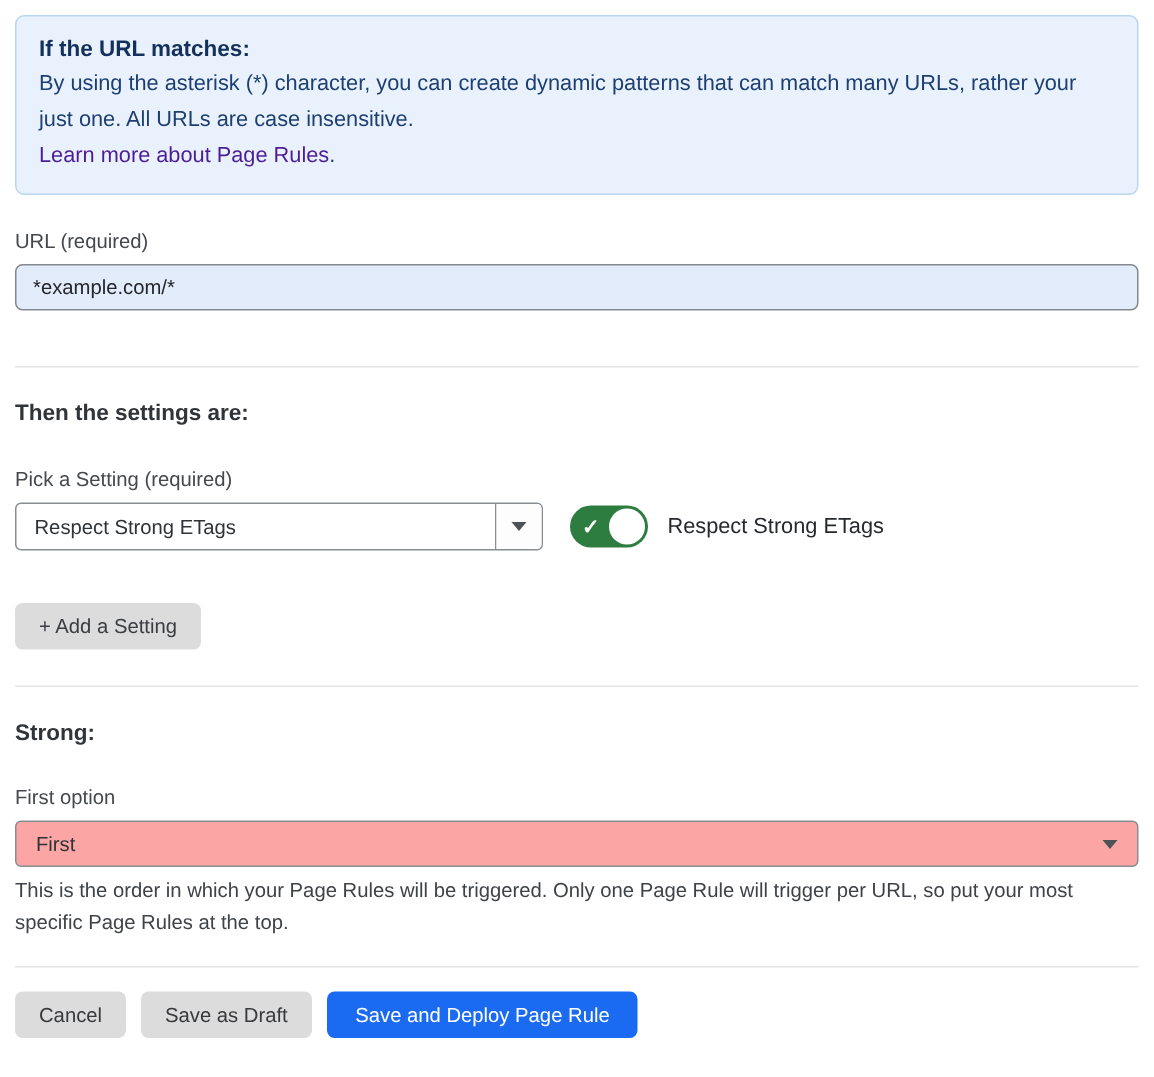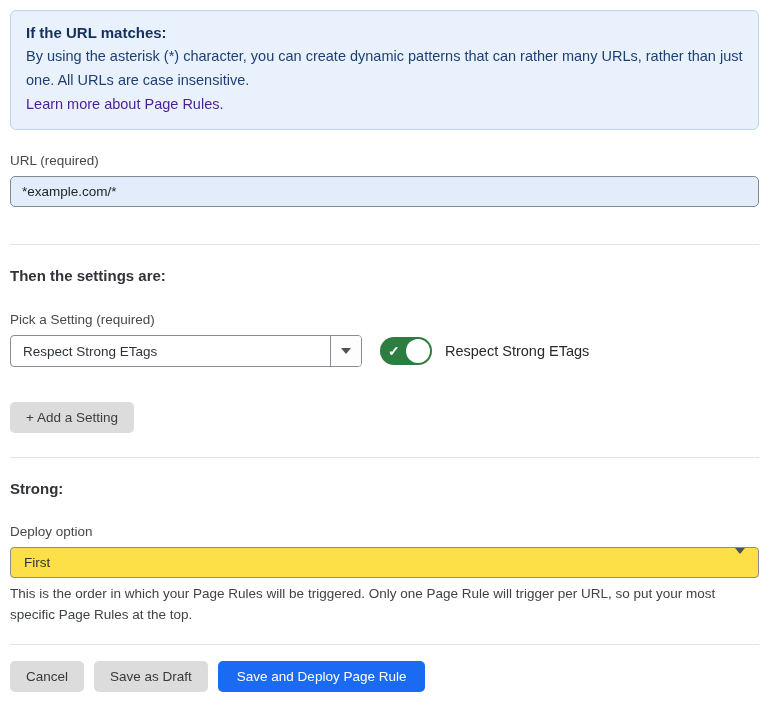--- a/index.html
+++ b/index.html
@@ -177,22 +177,23 @@
     display: inline-block;
   }
 
   
   .order-label { margin-top: 26px; }
   .order-select {
     width: 100%;
     height: 31px;
     border: 1px solid #878d93;
     border-radius: 4px;
-    background: #fde047;
-    display: flex;
+    background: #fca5a5;
+    display: flex;
+    align-items: center;
     justify-content: space-between;
     padding: 0 13px;
     cursor: pointer;
   }
   .order-select .select-value { padding: 0; }
   .help-text {
     font-size: 13.5px;
     line-height: 21px;
     color: #3f4347;
     margin: 5px 0 0 0;
@@ -220,21 +221,21 @@
   .btn-primary { background: #1a6bf2; color: #ffffff; padding: 0 19px; }
 </style>
 </head>
 <body>
 
 <div class="page">
 
 
   <div class="info-box">
     <div class="info-heading">If the URL matches:</div>
-    <p class="info-body">By using the asterisk (*) character, you can create dynamic patterns that can rather many URLs, rather than just one. All URLs are case insensitive.</p>
+    <p class="info-body">By using the asterisk (*) character, you can create dynamic patterns that can match many URLs, rather your just one. All URLs are case insensitive.</p>
     <div class="info-link-line"><a class="info-link">Learn more about Page Rules</a><span>.</span></div>
   </div>
 
   <label class="field-label">URL (required)</label>
   <input class="url-input" type="text" value="*example.com/*" style="">
 
   <hr class="divider divider-1">
 
   <h2 class="section-heading">Then the settings are:</h2>
 
@@ -253,21 +254,21 @@
     </div>
     <span class="toggle-label">Respect Strong ETags</span>
   </div>
 
   <button class="add-setting-btn">+ Add a Setting</button>
 
   <hr class="divider divider-2">
 
   <h2 class="section-heading">Strong:</h2>
 
-  <label class="field-label order-label">Deploy option</label>
+  <label class="field-label order-label">First option</label>
 
   <div class="order-select">
     <span class="select-value">First</span>
     <span class="caret-down"></span>
   </div>
 
   <p class="help-text">This is the order in which your Page Rules will be triggered. Only one Page Rule will trigger per URL, so put your most specific Page Rules at the top.</p>
 
   <div class="footer">
     <button class="btn btn-gray">Cancel</button>

